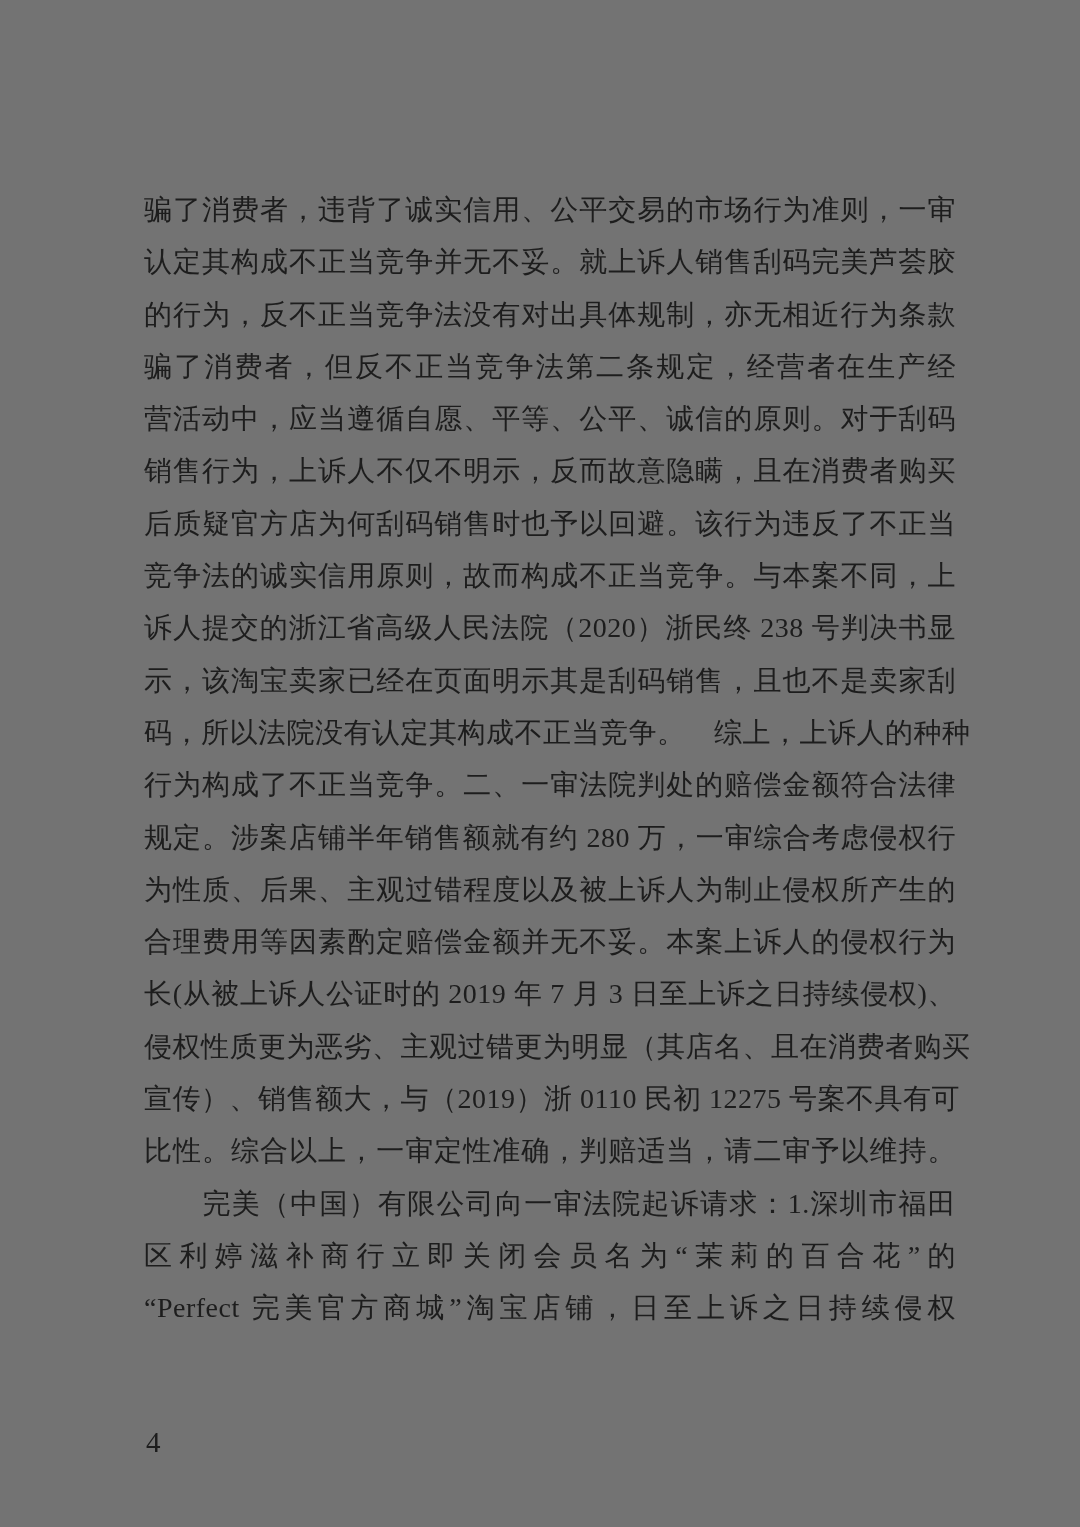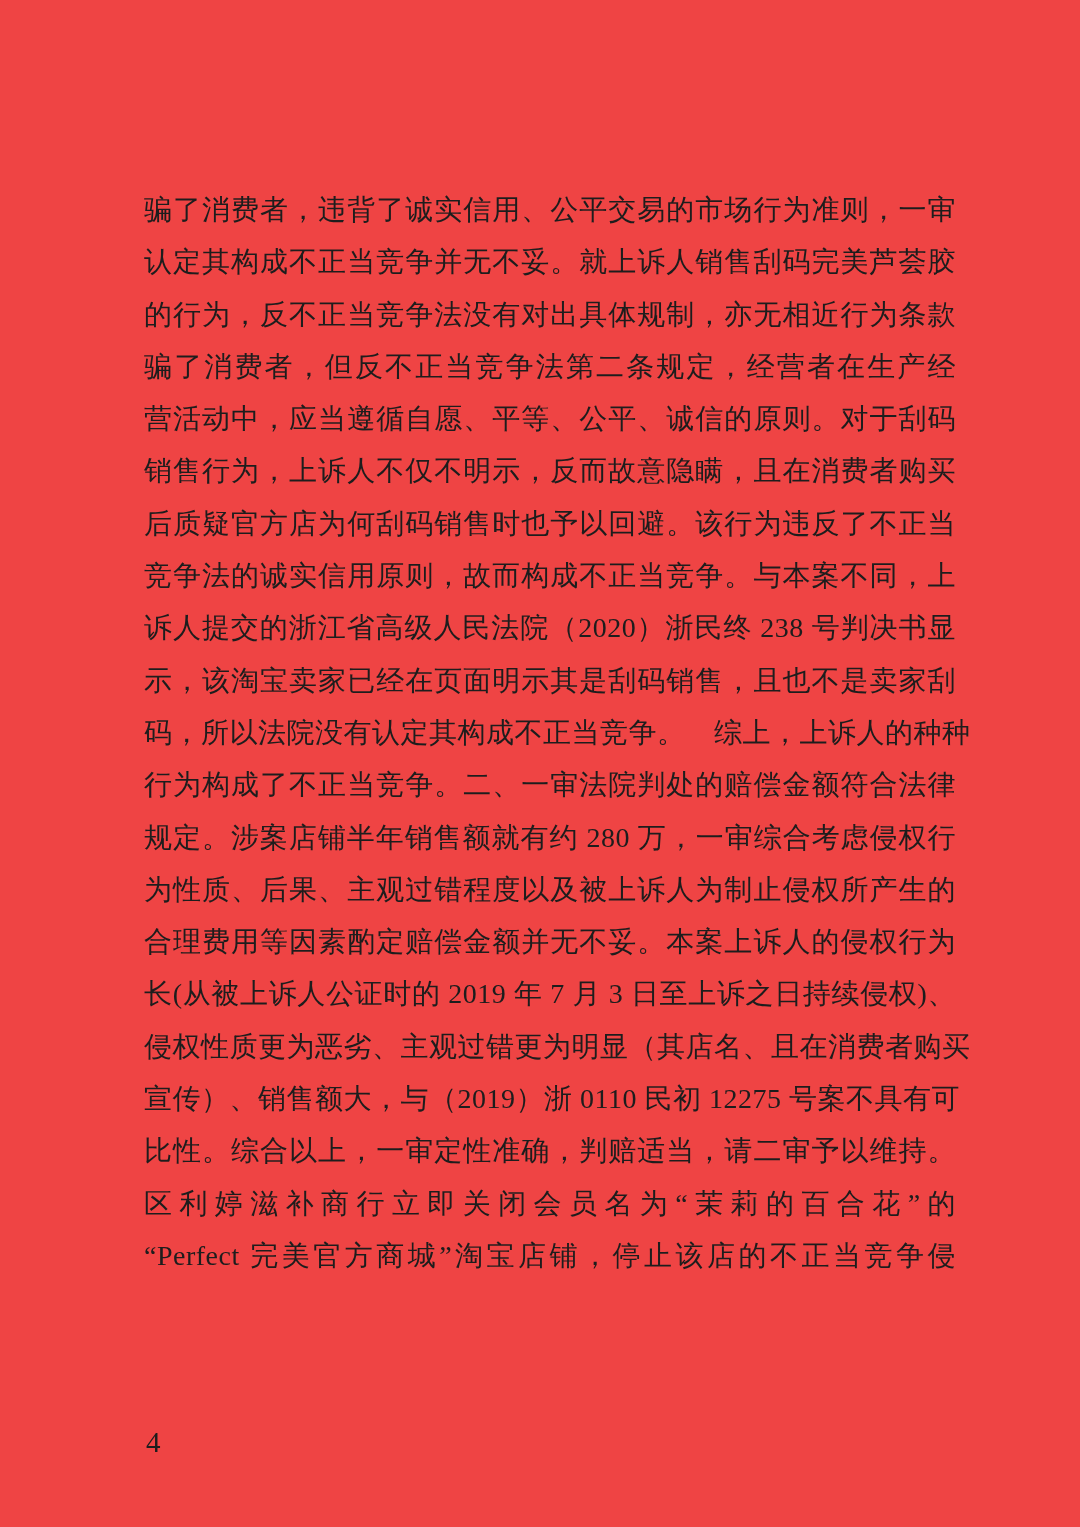--- a/index.html
+++ b/index.html
@@ -12,21 +12,21 @@
     position: relative;
     background: #e8e8e8;
     font-family: "Liberation Serif", "DejaVu Serif", serif;
   }
   .page {
     position: absolute;
     left: 0;
     top: 0;
     width: 1080px;
     height: 1527px;
-    background: #ef4444;
+    background: #737373;
     overflow: hidden;
   }
   .text-block {
     position: absolute;
     left: 144px;
     top: 184px;
     width: 812px;
   }
   .doc-line {
     font-size: 28px;
@@ -68,19 +68,20 @@
     <div class="doc-line">示，该淘宝卖家已经在页面明示其是刮码销售，且也不是卖家刮</div>
     <div class="doc-line">码，所以法院没有认定其构成不正当竞争。　综上，上诉人的种种</div>
     <div class="doc-line">行为构成了不正当竞争。二、一审法院判处的赔偿金额符合法律</div>
     <div class="doc-line">规定。涉案店铺半年销售额就有约 280 万，一审综合考虑侵权行</div>
     <div class="doc-line">为性质、后果、主观过错程度以及被上诉人为制止侵权所产生的</div>
     <div class="doc-line">合理费用等因素酌定赔偿金额并无不妥。本案上诉人的侵权行为</div>
     <div class="doc-line">长(从被上诉人公证时的 2019 年 7 月 3 日至上诉之日持续侵权)、</div>
     <div class="doc-line">侵权性质更为恶劣、主观过错更为明显（其店名、且在消费者购买</div>
     <div class="doc-line">宣传）、销售额大，与（2019）浙 0110 民初 12275 号案不具有可</div>
     <div class="doc-line">比性。综合以上，一审定性准确，判赔适当，请二审予以维持。</div>
+    <div class="doc-line">　　完美（中国）有限公司向一审法院起诉请求：1.深圳市福田</div>
     <div class="doc-line">区利婷滋补商行立即关闭会员名为“茉莉的百合花”的</div>
-    <div class="doc-line">“Perfect 完美官方商城”淘宝店铺，停止该店的不正当竞争侵</div>
+    <div class="doc-line">“Perfect 完美官方商城”淘宝店铺，日至上诉之日持续侵权</div>
   </div>
 
   <div class="page-number">4</div>
 
 </div>
 
 </body></html>

